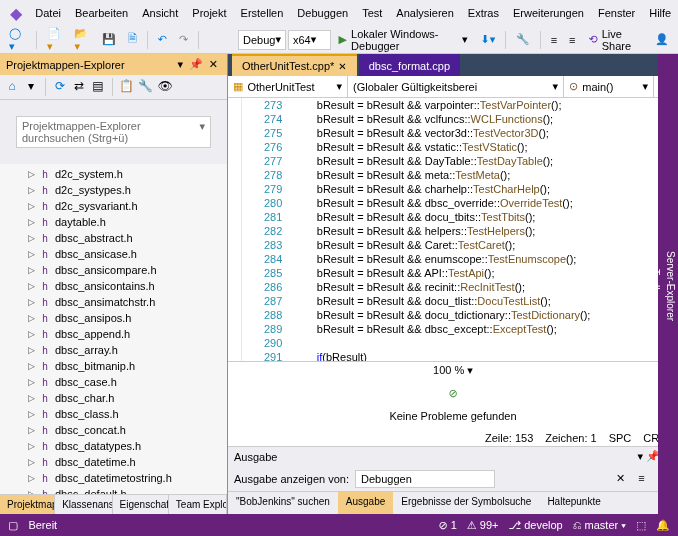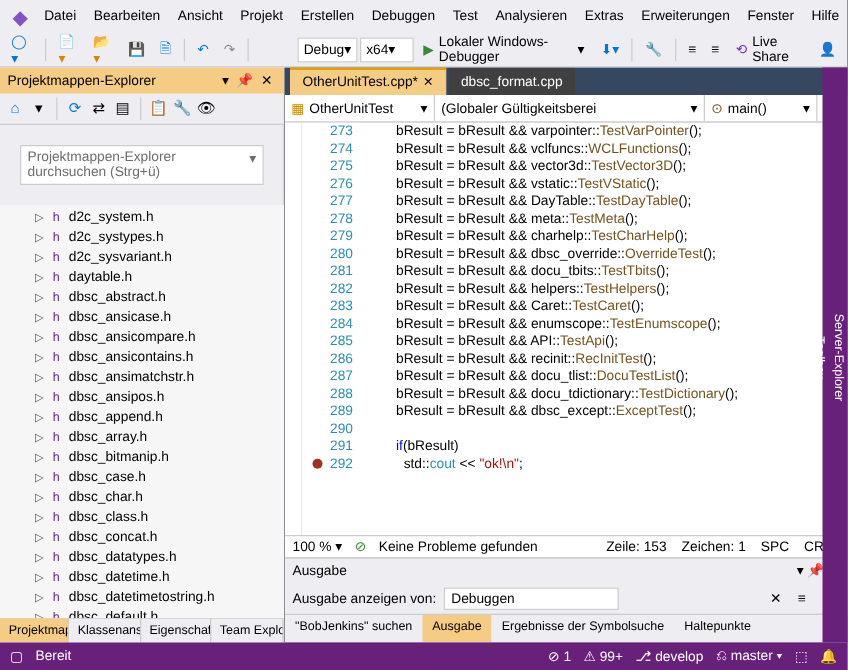--- a/index.html
+++ b/index.html
@@ -27,39 +27,39 @@
 .se-tree { flex: 1; overflow: auto; background: #f6f6f6; padding: 2px 0; }
 .tree-item { display: flex; align-items: center; padding: 1px 0 1px 28px; white-space: nowrap; cursor: pointer; }
 .tree-caret { width: 10px; font-size: 9px; color: #555; }
 .tree-icon { width: 14px; height: 14px; margin-right: 3px; display: inline-flex; align-items: center; justify-content: center; font-size: 10px; }
 .file-h { color: #602b87; }
 .se-bottom-tabs { display: flex; background: #eeeef2; border-top: 1px solid #ccc; }
 .se-bottom-tab { padding: 4px 7px; font-size: 10px; border-right: 1px solid #ccc; white-space: nowrap; overflow: hidden; }
 .se-bottom-tab.active { background: #f5cc84; }
 .editor-area { flex: 1; display: flex; flex-direction: column; background: #293955; overflow: hidden; }
 .doc-tabs { display: flex; background: #364760; height: 22px; align-items: flex-end; padding-left: 4px; }
-.doc-tab { padding: 4px 10px; background: #404040; color: #fff; margin-right: 2px; font-size: 11px; display: flex; align-items: center; gap: 4px; border-top: 2px solid transparent; }
+.doc-tab { padding: 4px 10px; background: #4c1d95; color: #fff; margin-right: 2px; font-size: 11px; display: flex; align-items: center; gap: 4px; border-top: 2px solid transparent; }
 .doc-tab.active { background: #f5cc84; color: #000; border-top-color: #e5a100; }
 .doc-tab-close { font-size: 10px; }
 .editor-nav { display: flex; background: #fff; border-bottom: 1px solid #ccc; height: 22px; }
 .nav-combo { flex: 1; border-right: 1px solid #ccc; padding: 3px 5px; display: flex; align-items: center; gap: 4px; overflow: hidden; }
 .nav-combo:last-child { border-right: none; }
 .code-editor { flex: 1; display: flex; background: #fff; overflow: hidden; font-family: Consolas, monospace; font-size: 11px; }
 .gutter { background: #fff; text-align: right; padding: 0 6px 0 4px; color: #2b91af; }
 .gutter-line { height: 14px; line-height: 14px; position: relative; margin-left: 18px; }
 .breakpoint::before { content: ''; position: absolute; left: -14px; top: 3px; width: 8px; height: 8px; background: #a03020; border-radius: 50%; }
 .margin-border { width: 14px; background: #fff; border-right: 1px solid #e8e8e8; }
 .code-lines { flex: 1; padding-left: 4px; }
 .code-line { height: 14px; line-height: 14px; white-space: pre; }
 .kw { color: #0000ff; }
 .cls { color: #2b91af; }
 .fn { color: #74531f; }
 .str { color: #a31515; }
 .op { color: #000; }
-.editor-status { background: #fff; border-top: 1px solid #ccc; padding: 2px 6px; display: flex; align-items: center; gap: 10px; font-size: 10px; }
+.editor-status { background: #fff; border-top: 1px solid #ccc; padding: 2px 6px; display: flex; align-items: center; gap: 10px; font-size: 10px; flex-direction: column; }
 .es-right { margin-left: auto; display: flex; gap: 12px; }
 .output-panel { background: #eeeef2; display: flex; flex-direction: column; }
 .out-header { background: #eeeef2; padding: 3px 6px; display: flex; align-items: center; border-top: 1px solid #ccc; }
 .out-header-title { flex: 1; font-size: 11px; }
 .out-toolbar { padding: 3px 6px; display: flex; align-items: center; gap: 6px; background: #eeeef2; border-bottom: 1px solid #ccc; }
 .out-combo { border: 1px solid #ccc; background: #fff; padding: 2px 5px; width: 140px; }
 .out-content { background: #fff; padding: 4px 6px; font-family: Consolas, monospace; font-size: 11px; height: 56px; overflow: hidden; }
 .bottom-tabs { display: flex; background: #eeeef2; height: 22px; }
 .bottom-tab { padding: 4px 8px; font-size: 10px; }
 .bottom-tab.active { background: #f5cc84; }

